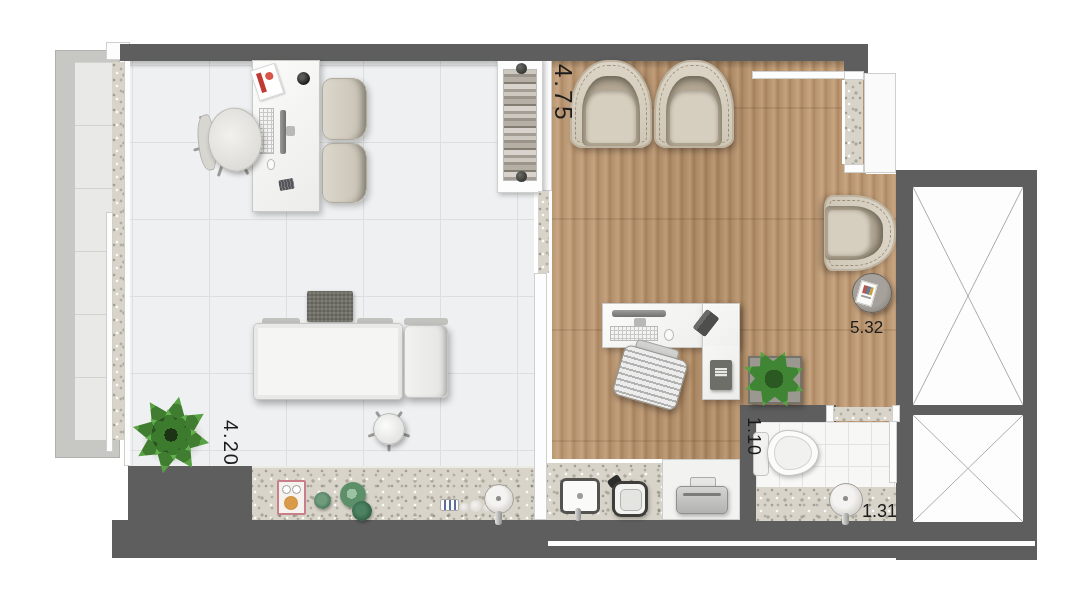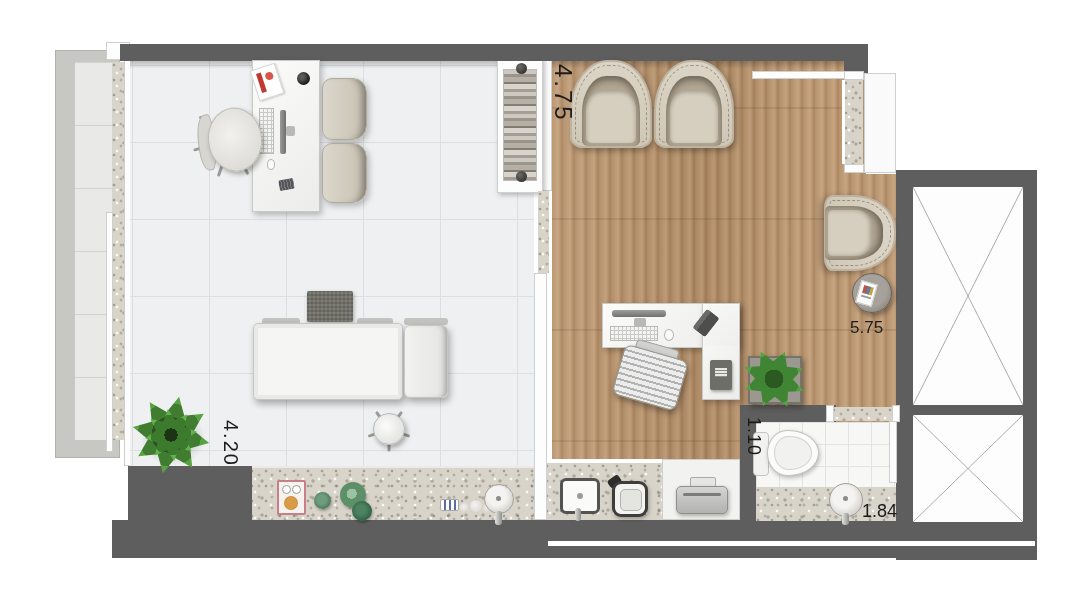--- a/index.html
+++ b/index.html
@@ -257,18 +257,18 @@
   <div class="abs" style="left:608px;top:477px;width:13px;height:9px;background:#2d2d2b;border-radius:3px;transform:rotate(-35deg);"></div>
   <div class="abs" style="left:612px;top:481px;width:36px;height:36px;background:#f3f3f1;border:3px solid #3f3d3a;box-sizing:border-box;border-radius:9px;box-shadow:1px 2px 4px rgba(0,0,0,.3);">
     <div class="abs" style="left:5px;top:5px;width:20px;height:20px;background:#e4e4e1;border:1px solid #b2b2af;border-radius:5px;"></div>
   </div>
   <div class="abs" style="left:690px;top:477px;width:26px;height:13px;background:#e6e6e4;border:1px solid #ababa9;box-sizing:border-box;border-radius:2px;"></div>
   <div class="abs" style="left:676px;top:486px;width:52px;height:28px;background:linear-gradient(#d4d4d2,#b2b2b0);border:1px solid #8f8f8d;box-sizing:border-box;border-radius:5px;box-shadow:1px 2px 4px rgba(0,0,0,.3);">
     <div class="abs" style="left:6px;top:6px;width:38px;height:3px;background:#7c7c7a;border-radius:2px;"></div>
   </div>
 
   <div class="dim v" id="dim475" style="left:577px;top:64px;font-size:24px;letter-spacing:3px;">4.75</div>
-  <div class="dim" id="dim796" style="left:850px;top:318px;font-size:17px;">5.75</div>
+  <div class="dim" id="dim796" style="left:850px;top:318px;font-size:17px;">5.32</div>
   <div class="dim v" id="dim420" style="left:242px;top:420px;font-size:20px;letter-spacing:2px;">4.20</div>
   <div class="dim v" id="dim110" style="left:764px;top:417px;font-size:18px;letter-spacing:1px;">1.10</div>
-  <div class="dim" id="dim155" style="left:862px;top:501px;font-size:18px;">1.84</div>
+  <div class="dim" id="dim155" style="left:862px;top:501px;font-size:18px;">1.31</div>
 
 </div>
 
 </body></html>

